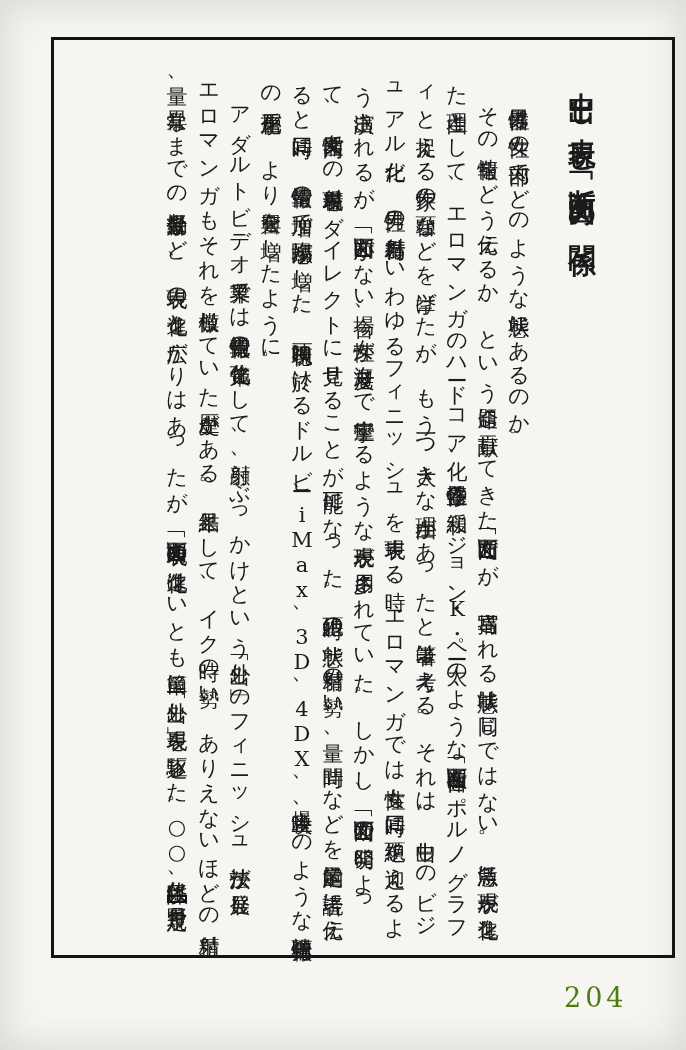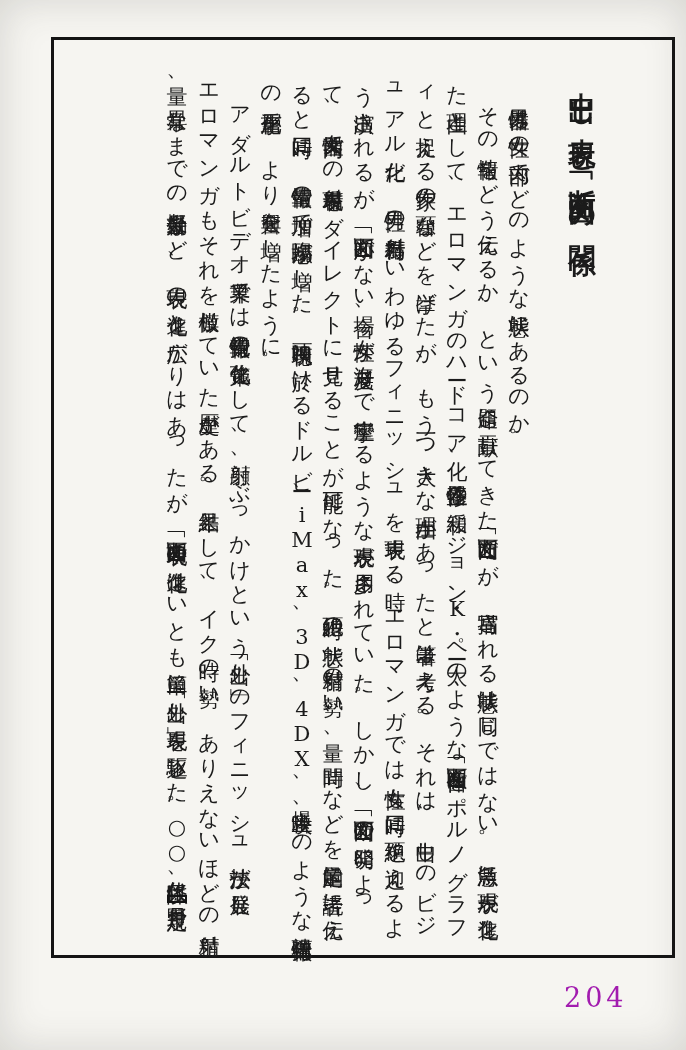--- a/index.html
+++ b/index.html
@@ -62,21 +62,21 @@
     margin-block-start: 6px;
     letter-spacing: 0;
     text-indent: 0;
   }
   .pagenum {
     position: absolute;
     left: 564px;
     top: 982px;
     font-size: 27px;
     letter-spacing: 4px;
-    color: #a21caf;
+    color: #4d7c0f;
   }
 </style>
 </head>
 <body>
 
 <div class="page">
 
   <div class="frame">
     <div class="vtext">
 

